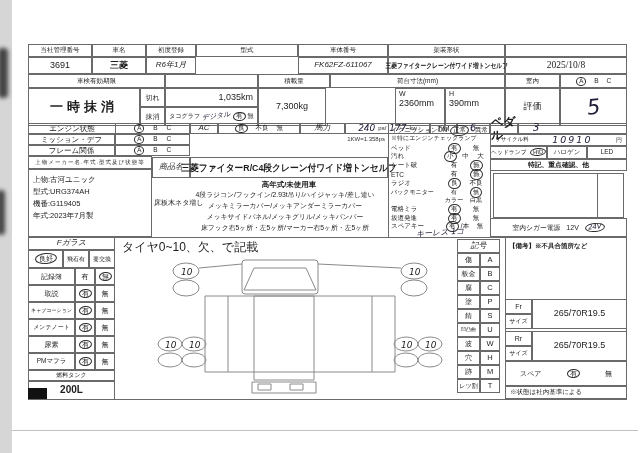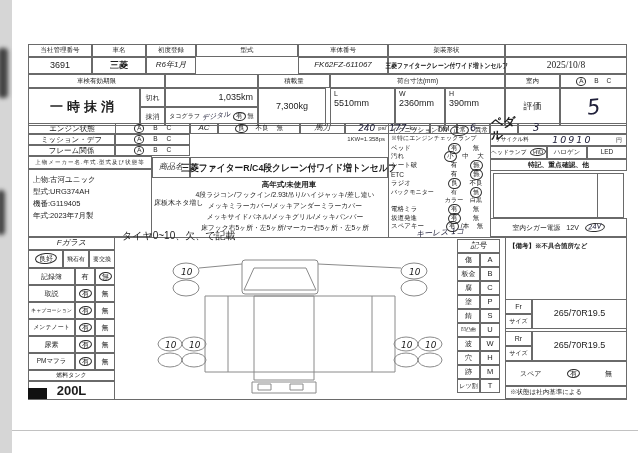--- a/index.html
+++ b/index.html
@@ -107,24 +107,20 @@
   <div class="cell" style="left:165px;top:107px;width:93px;height:19px;gap:2px;font-size:6px;">
     <span>タコグラフ</span>
     <span class="hand" style="font-size:7px;transform:rotate(-8deg);">デジタル</span>
     <span class="circ" style="font-size:6.5px;">有</span>
     <span style="font-size:6.5px;">無</span>
   </div>
   <div class="cell md" style="left:258px;top:88px;width:68px;height:38px;">
       <span>7,300kg</span>
     </div>
 
-  <div class="cell" style="left:330px;top:88px;width:65px;height:38px;">
-    <div class="nob" style="position:absolute;left:3px;top:1px;font-size:7px;">L</div>
-    <div class="nob" style="position:absolute;left:3px;top:10px;font-size:9px;">5510mm</div>
-  </div>
   <div class="cell" style="left:395px;top:88px;width:50px;height:38px;">
     <div class="nob" style="position:absolute;left:3px;top:1px;font-size:7px;">W</div>
     <div class="nob" style="position:absolute;left:3px;top:10px;font-size:9px;">2360mm</div>
   </div>
   <div class="cell" style="left:445px;top:88px;width:60px;height:38px;">
     <div class="nob" style="position:absolute;left:3px;top:1px;font-size:7px;">H</div>
     <div class="nob" style="position:absolute;left:3px;top:10px;font-size:9px;">390mm</div>
   </div>
   <div class="cell md" style="left:505px;top:88px;width:55px;height:38px;">
       <span>評価</span>
@@ -375,26 +371,26 @@
   <div class="cell" style="left:75px;top:353px;width:20px;height:17px;">
       <span class="circ" style="font-size:7px;">有</span>
     </div>
   <div class="cell" style="left:95px;top:353px;width:20px;height:17px;font-size:7px;">
       <span>無</span>
     </div>
 
   <div class="cell" style="left:28px;top:370px;width:87px;height:11px;font-size:6px;">
       <span>燃料タンク</span>
     </div>
-  <div class="cell b" style="left:28px;top:381px;width:87px;height:19px;font-size:13px;">
+  <div class="cell b" style="left:28px;top:381px;width:87px;height:19px;font-size:10px;">
       <span>200L</span>
     </div>
   <div style="position:absolute;left:28px;top:388px;width:19px;height:11px;background:#111;"></div>
 
-  <div class="txt" style="left:122px;top:230px;font-size:10px;">タイヤ0~10、欠、で記載</div>
+  <div class="txt" style="left:122px;top:241px;font-size:12px;">タイヤ0~10、欠、で記載</div>
 
   <svg style="left:150px;top:252px;" width="300" height="145" viewBox="0 0 300 145">
     <g fill="none" stroke="#8a8a8a" stroke-width="1">
       <rect x="92" y="8" width="76" height="34" rx="3"></rect>
       <path d="M104 16 L156 16 L166 38 L94 38 Z"></path>
       <rect x="55" y="44" width="190" height="76"></rect>
       <line x1="78" y1="44" x2="78" y2="120"></line>
       <line x1="222" y1="44" x2="222" y2="120"></line>
       <rect x="104" y="44" width="60" height="84"></rect>
       <rect x="102" y="130" width="64" height="11"></rect>

